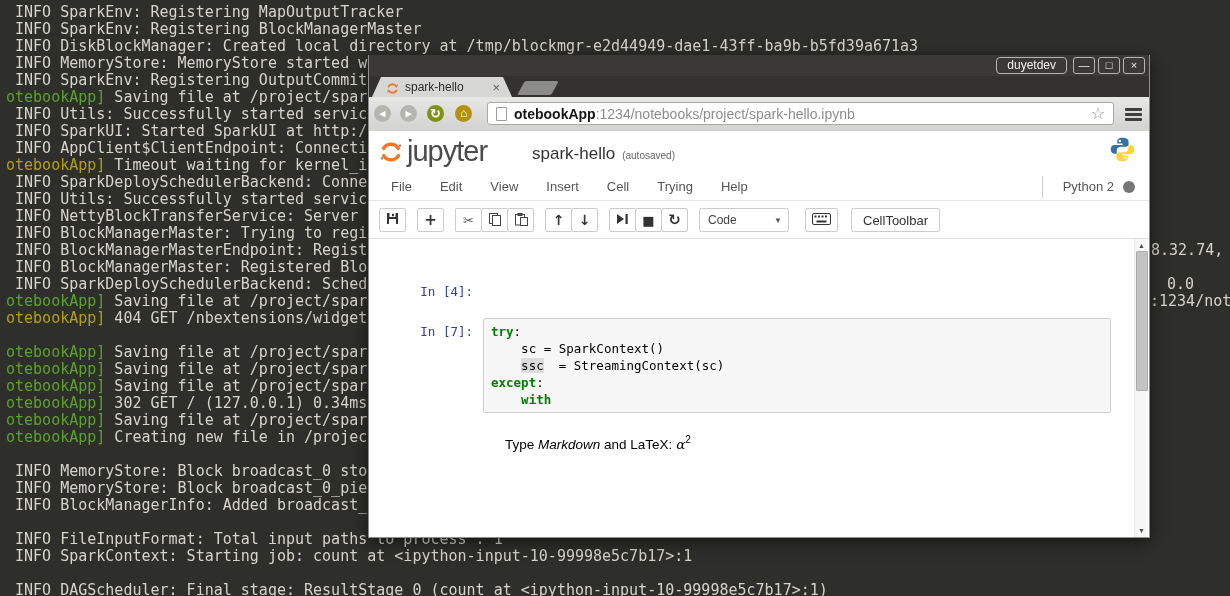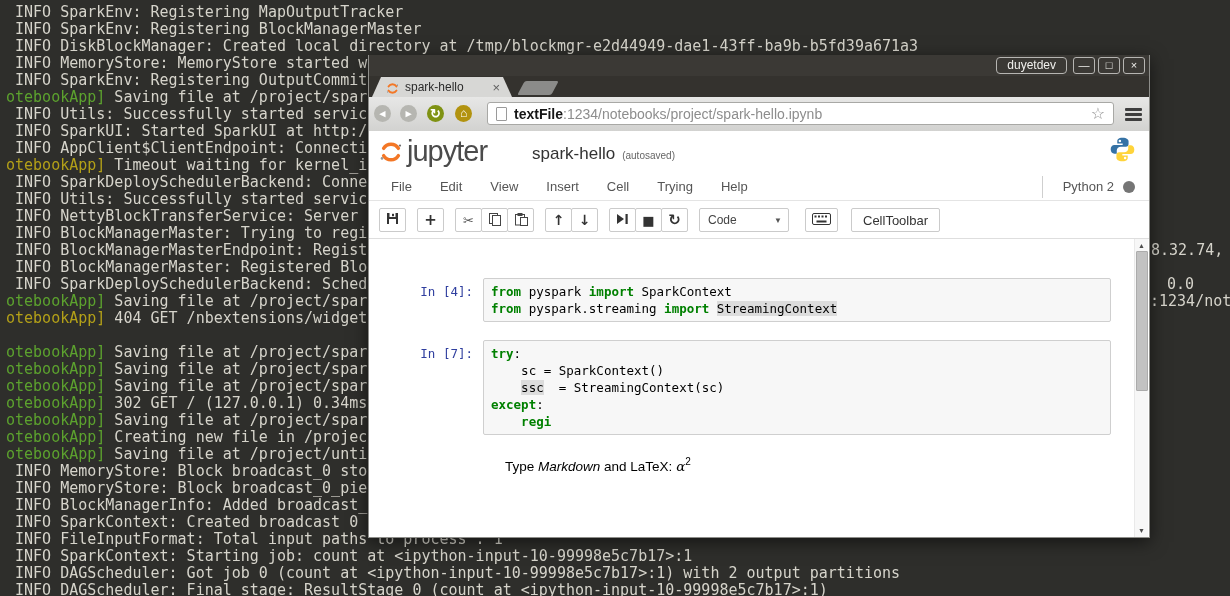--- a/index.html
+++ b/index.html
@@ -117,28 +117,25 @@
       <div class="tline" style="top: 276px;"><span> INFO SparkDeploySchedulerBackend: Sched</span></div>
       <div class="tline" style="top: 293px;"><span class="pre-green">otebookApp]</span><span> Saving file at /project/spar</span></div>
       <div class="tline" style="top: 310px;"><span class="pre-warn">otebookApp]</span><span> 404 GET /nbextensions/widget</span></div>
       <div class="tline" style="top: 327px;"><span></span></div>
       <div class="tline" style="top: 344px;"><span class="pre-green">otebookApp]</span><span> Saving file at /project/spar</span></div>
       <div class="tline" style="top: 361px;"><span class="pre-green">otebookApp]</span><span> Saving file at /project/spar</span></div>
       <div class="tline" style="top: 378px;"><span class="pre-green">otebookApp]</span><span> Saving file at /project/spar</span></div>
       <div class="tline" style="top: 395px;"><span class="pre-green">otebookApp]</span><span> 302 GET / (127.0.0.1) 0.34ms</span></div>
       <div class="tline" style="top: 412px;"><span class="pre-green">otebookApp]</span><span> Saving file at /project/spar</span></div>
       <div class="tline" style="top: 429px;"><span class="pre-green">otebookApp]</span><span> Creating new file in /projec</span></div>
-      <div class="tline" style="top: 446px;"><span class="pre-green">otebookApp]</span><span> Saving file at /project/unti</span></div>
       <div class="tline" style="top: 463px;"><span> INFO MemoryStore: Block broadcast_0 sto</span></div>
       <div class="tline" style="top: 480px;"><span> INFO MemoryStore: Block broadcast_0_pie</span></div>
       <div class="tline" style="top: 497px;"><span> INFO BlockManagerInfo: Added broadcast_</span></div>
-      <div class="tline" style="top: 514px;"><span> INFO SparkContext: Created broadcast 0</span></div>
       <div class="tline" style="top: 531px;"><span> INFO FileInputFormat: Total input paths to process : 1</span></div>
       <div class="tline" style="top: 548px;"><span> INFO SparkContext: Starting job: count at &lt;ipython-input-10-99998e5c7b17&gt;:1</span></div>
-      <div class="tline" style="top: 565px;"><span> INFO DAGScheduler: Got job 0 (count at &lt;ipython-input-10-99998e5c7b17&gt;:1) with 2 output partitions</span></div>
       <div class="tline" style="top: 582px;"><span> INFO DAGScheduler: Final stage: ResultStage 0 (count at &lt;ipython-input-10-99998e5c7b17&gt;:1)</span></div>
       <div class="tfrag" style="left: 1151px; top: 242px;">8.32.74,</div>
       <div class="tfrag" style="left: 1167px; top: 276px;">0.0</div>
       <div class="tfrag" style="left: 1150px; top: 293px;">:1234/not</div>
     </div>
 
   <div id="window">
 
     <div class="titlebar">
       <div class="profile-badge">duyetdev</div>
@@ -163,21 +160,21 @@
       <div class="newtab"></div>
     </div>
 
     <div class="navbar">
       <div class="navcircle nav-back">◂</div>
       <div class="navcircle nav-fwd">▸</div>
       <div class="navcircle nav-reload">↻</div>
       <div class="navcircle nav-home">⌂</div>
       <div class="addressbar">
         <span class="page-icon"></span>
-        <span class="url"><span class="host">textFile</span><span class="path">:1234/notebooks/project/spark-hello.ipynb</span></span>
+        <span class="url"><span class="host">otebookApp</span><span class="path">:1234/notebooks/project/spark-hello.ipynb</span></span>
         <span class="star">☆</span>
       </div>
       <div class="menu-btn">
           <div></div>
           <div></div>
           <div style="margin:0;"></div>
         </div>
     </div>
 
     <div class="page">
@@ -286,30 +283,28 @@
                 </g>
               </svg></span>
           </div>
           <div class="btn celltoolbar-btn">CellToolbar</div>
         </div>
 
       <div class="content">
         <div class="cells" id="cells">
             <div class="cellrow">
               <div class="prompt">In [4]:</div>
-              <div class="codebox"><span class="k">from</span><span> pyspark </span><span class="k">import</span><span> SparkContext</span>
-<span class="k">from</span><span> pyspark.streaming </span><span class="k">import</span><span> </span><span class="hl">StreamingContext</span></div>
             </div>
             <div class="cellrow">
               <div class="prompt">In [7]:</div>
               <div class="codebox"><span class="k">try</span><span>:</span>
 <span>    sc = SparkContext()</span>
 <span>    </span><span class="hl">ssc</span><span>  = StreamingContext(sc)</span>
 <span class="k">except</span><span>:</span>
-<span>    </span><span class="k">regi</span></div>
+<span>    </span><span class="k">with</span></div>
             </div>
             <div class="mdrow"><span>Type </span><span class="em">Markdown</span><span> and LaTeX: </span><span class="math">α</span><sup>2</sup></div>
           </div>
         <div class="scrollbar">
           <div class="sb-arrow sb-up">▲</div>
           <div class="sb-thumb"></div>
           <div class="sb-arrow sb-down">▼</div>
         </div>
       </div>
 

